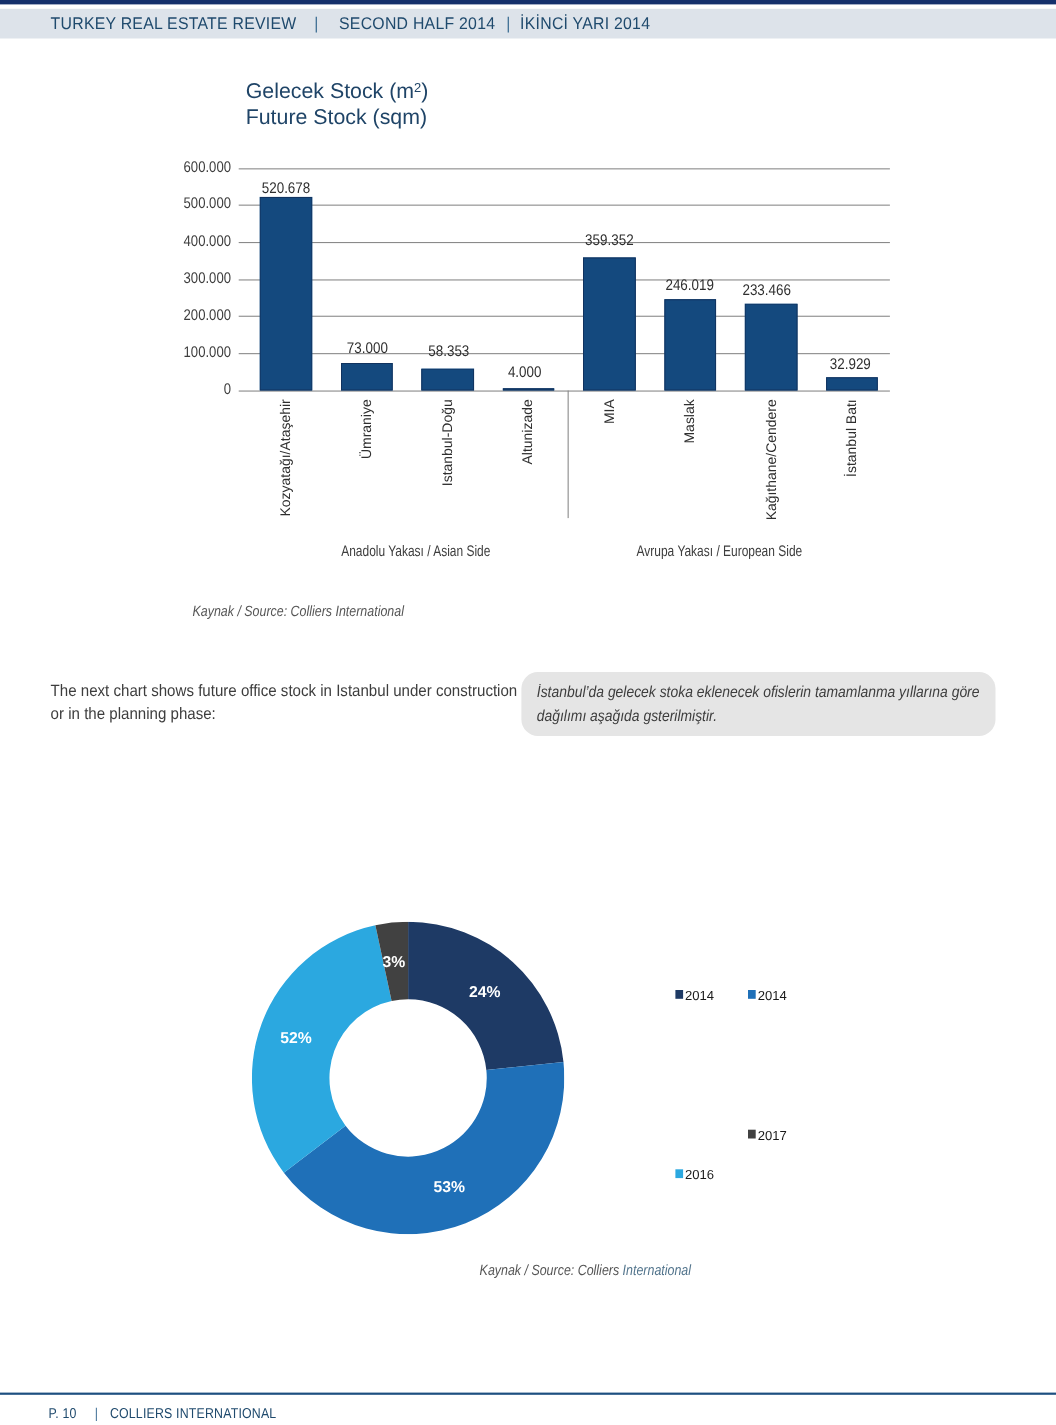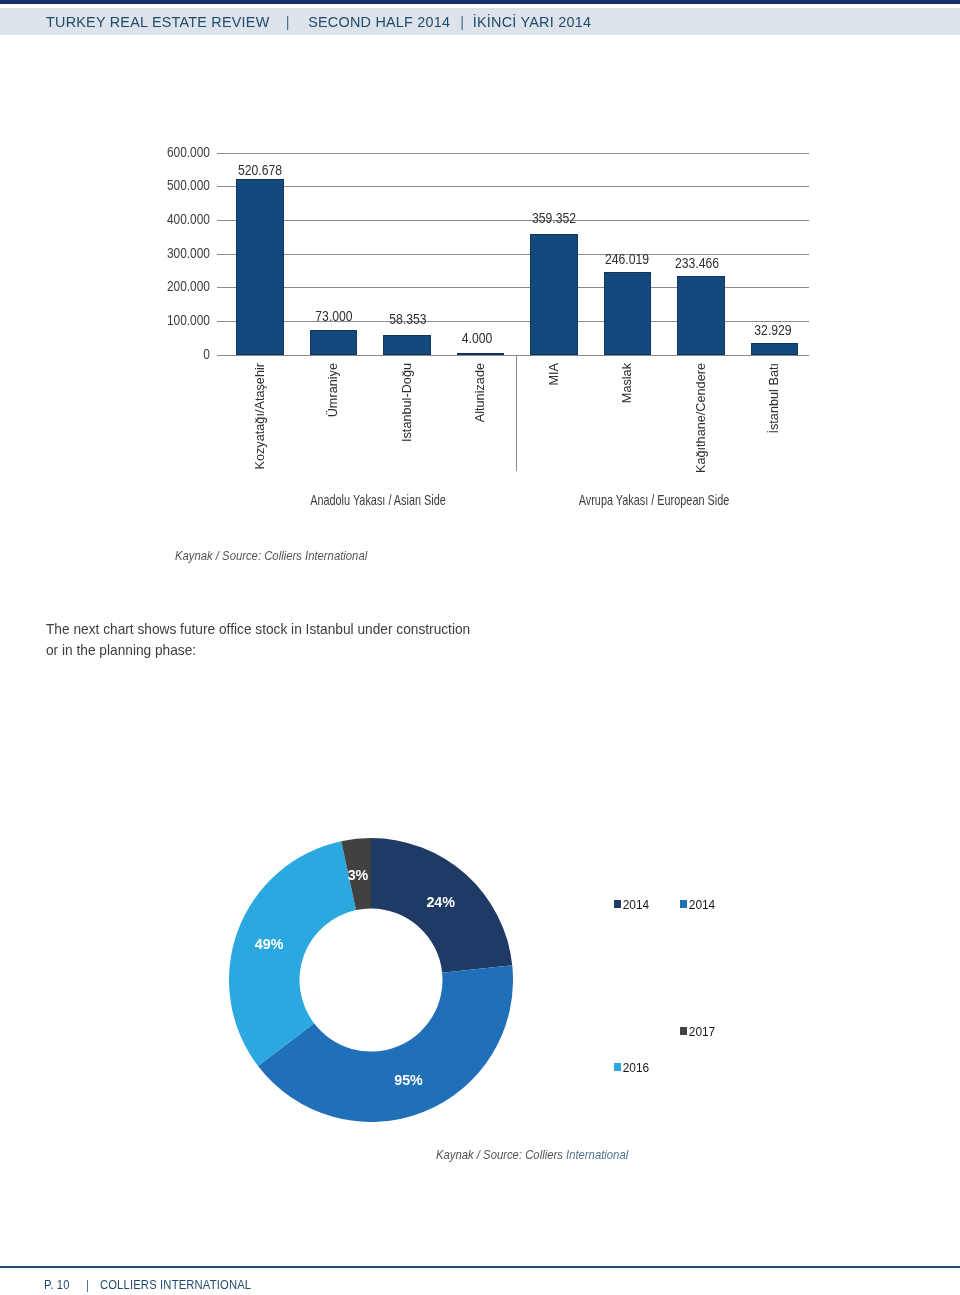--- a/index.html
+++ b/index.html
@@ -88,20 +88,24 @@
   <div class="topbar"></div>
   <div class="headband"></div>
   <div class="headtext">
     <span>TURKEY REAL ESTATE REVIEW</span>
     <span class="sep sep1">|</span>
     <span>SECOND HALF 2014</span>
     <span class="sep sep2">|</span>
     <span>İKİNCİ YARI 2014</span>
   </div>
 
+  <div class="c1title">
+    <div><span>Gelecek Stock (m</span><sup>2</sup><span>)</span></div>
+    <div>Future Stock (sqm)</div>
+  </div>
 
   <div id="chart1">
       <div class="plot">
         <div class="gridline" style="top:0.00px"></div>
         <div class="ytick" style="top:0.00px">600.000</div>
         <div class="gridline" style="top:33.67px"></div>
         <div class="ytick" style="top:33.67px">500.000</div>
         <div class="gridline" style="top:67.33px"></div>
         <div class="ytick" style="top:67.33px">400.000</div>
         <div class="gridline" style="top:101.00px"></div>
@@ -141,29 +145,35 @@
       <div class="sidelab" style="left:227.70px;top:492.2px;width:300px">Anadolu Yakası / Asian Side</div>
       <div class="sidelab" style="left:503.80px;top:492.2px;width:300px">Avrupa Yakası / European Side</div>
     </div>
 
   <div class="source1">Kaynak / Source: Colliers International</div>
 
   <div class="txt-en">
     <div>The next chart shows future office stock in Istanbul under construction</div>
     <div>or in the planning phase:</div>
   </div>
+  <div class="bubble">
+    <div class="inner">
+      <div>İstanbul’da gelecek stoka eklenecek ofislerin tamamlanma yıllarına göre</div>
+      <div>dağılımı aşağıda gsterilmiştir.</div>
+    </div>
+  </div>
 
 
   <div id="chart2">
       <div class="donut"><svg width="284" height="284" viewBox="0 0 284 284">
           <path d="M 142.00 0.00 A 142 142 0 0 1 283.25 127.39 L 213.12 134.65 A 71.5 71.5 0 0 0 142.00 70.50 Z" fill="#1e3a65"></path>
           <path d="M 283.25 127.39 A 142 142 0 0 1 29.04 228.04 L 85.12 185.32 A 71.5 71.5 0 0 0 213.12 134.65 Z" fill="#1f70b8"></path>
           <path d="M 29.04 228.04 A 142 142 0 0 1 112.24 3.15 L 127.02 72.09 A 71.5 71.5 0 0 0 85.12 185.32 Z" fill="#2ba8e0"></path>
           <path d="M 112.24 3.15 A 142 142 0 0 1 142.00 0.00 L 142.00 70.50 A 71.5 71.5 0 0 0 127.02 72.09 Z" fill="#414141"></path>
-        </svg><div class="dlabel" style="left:193.7px;top:56.5px;width:36px;text-align:center">24%</div><div class="dlabel" style="left:161.5px;top:235.1px;width:36px;text-align:center">95%</div><div class="dlabel" style="left:22.1px;top:98.8px;width:36px;text-align:center">49%</div><div class="dlabel" style="left:111.0px;top:29.6px;width:36px;text-align:center">3%</div></div>
+        </svg><div class="dlabel" style="left:193.7px;top:56.5px;width:36px;text-align:center">24%</div><div class="dlabel" style="left:161.5px;top:235.1px;width:36px;text-align:center">53%</div><div class="dlabel" style="left:22.1px;top:98.8px;width:36px;text-align:center">52%</div><div class="dlabel" style="left:111.0px;top:29.6px;width:36px;text-align:center">3%</div></div>
       <div class="legend" style="left:613.7px;top:899.8px">
         <span class="lsq" style="background:#1e3a65"></span>
         <span>2014</span>
       </div>
       <div class="legend" style="left:679.8px;top:899.8px">
         <span class="lsq" style="background:#1f70b8"></span>
         <span>2014</span>
       </div>
       <div class="legend" style="left:613.7px;top:1063px">
         <span class="lsq" style="background:#2ba8e0"></span>

